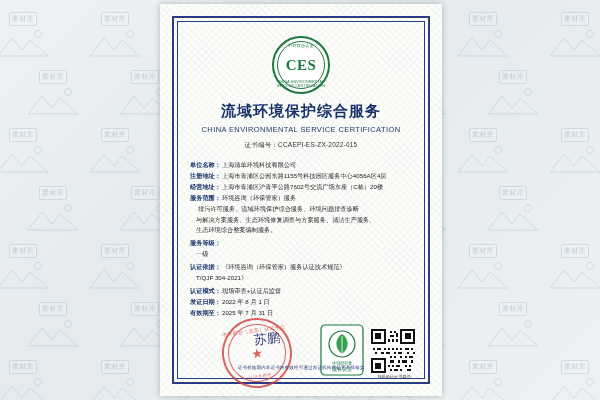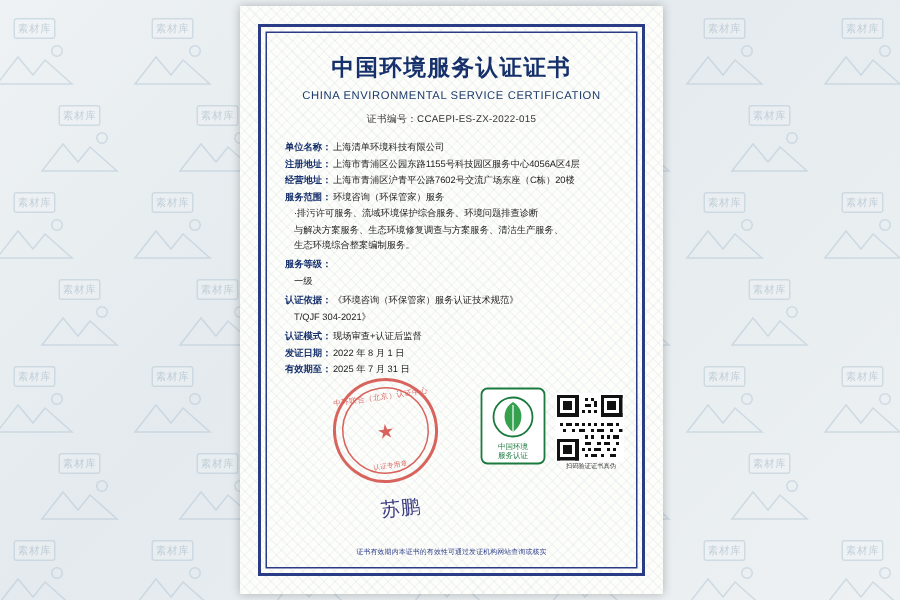--- a/index.html
+++ b/index.html
@@ -541,22 +541,30 @@
   <div id="cert-pattern"></div>
   <div id="cert-border-outer"></div>
   <div id="cert-border-inner"></div>
   <div class="corner tl"></div>
   <div class="corner tr"></div>
   <div class="corner bl"></div>
   <div class="corner br"></div>
 
   <div id="cert-content">
 
-
-    <div id="cert-title">中国环境服务认证证书</div>
+    <div id="logo-wrap">
+      <div id="ces-logo">
+        <div class="ring"></div>
+        <div class="arc-top">中环联合认证</div>
+        <div class="ces-text">CES</div>
+        <div class="arc-bottom">CHINA ENVIRONMENTAL SERVICE CERTIFICATION</div>
+      </div>
+    </div>
+
+    <div id="cert-title">流域环境保护综合服务</div>
     <div id="cert-subtitle">CHINA ENVIRONMENTAL SERVICE CERTIFICATION</div>
 
     <div id="cert-number">
       <span>证书编号：</span><span>CCAEPI-ES-ZX-2022-015</span>
     </div>
 
     <div id="fields">
 
       <div class="field">
         <span class="lbl">单位名称：</span>

